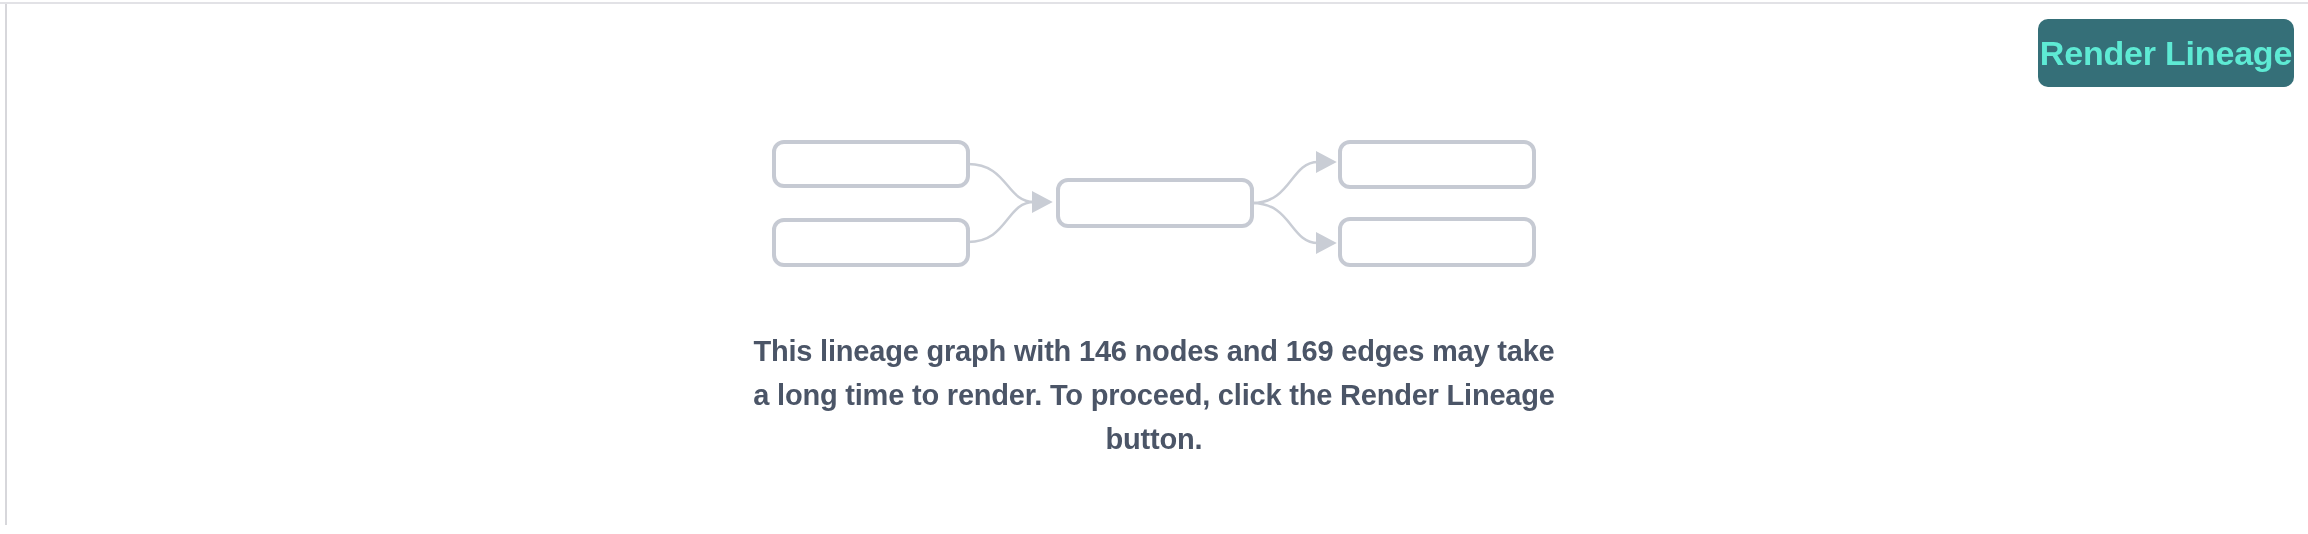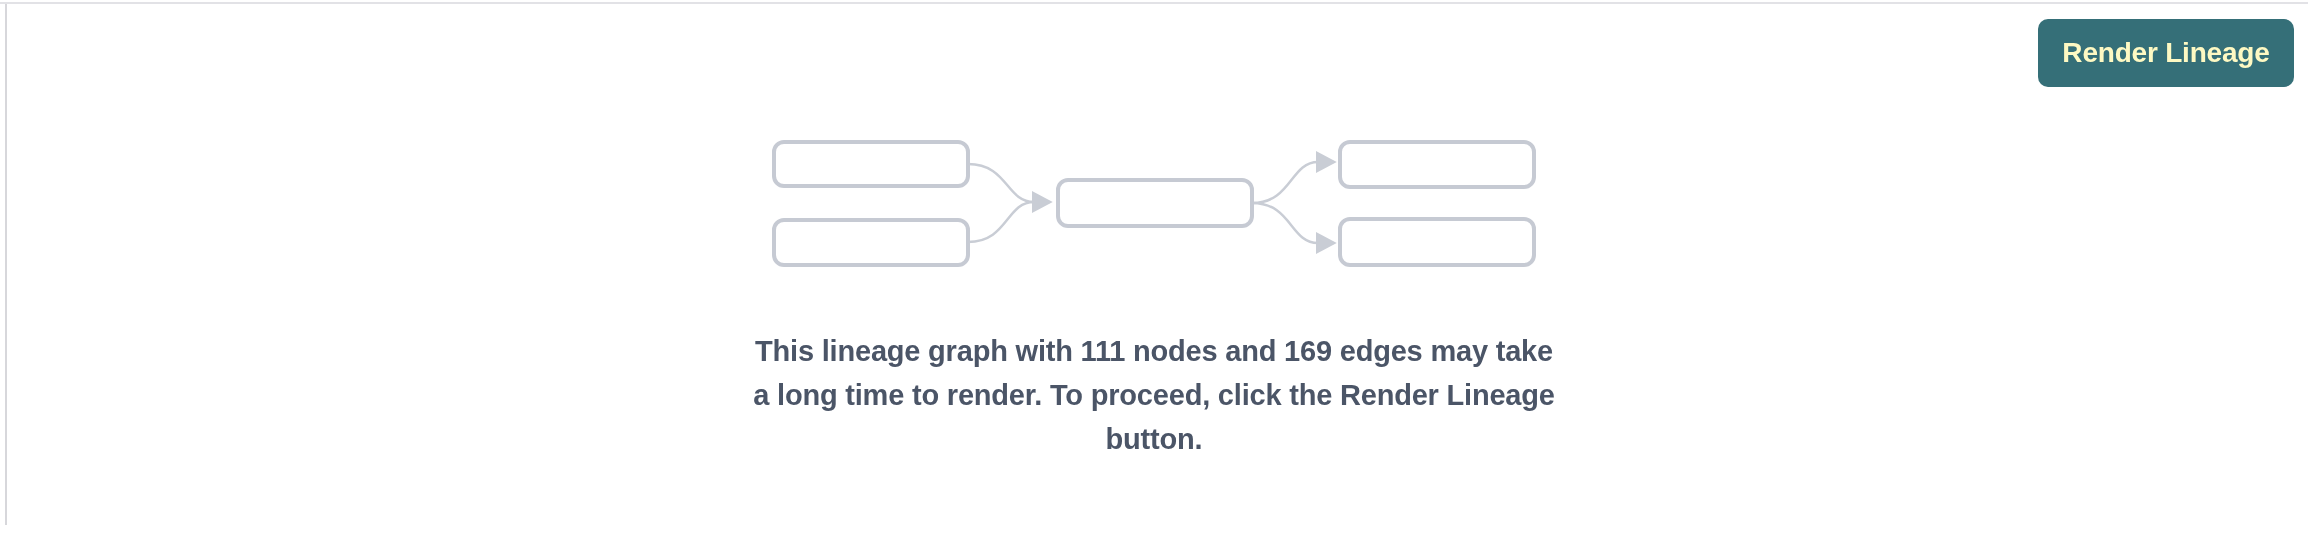--- a/index.html
+++ b/index.html
@@ -30,25 +30,25 @@
     height: 521px;
     background: #d7d7db;
   }
   .render-btn {
     position: absolute;
     left: 2038px;
     top: 19px;
     width: 256px;
     height: 68px;
     background: #356f78;
-    color: #fef9c3;
+    color: #5eead4;
     border: none;
     border-radius: 10px;
     font-family: "Liberation Sans", sans-serif;
-    font-size: 28px;
+    font-size: 34px;
     font-weight: 700;
     letter-spacing: -0.2px;
     cursor: pointer;
     display: flex;
     align-items: center;
     justify-content: center;
   }
   .graphic {
     position: absolute;
     left: 770px;
@@ -98,18 +98,18 @@
 
       <g fill="#ffffff" stroke="#c6cad3" stroke-width="4">
         <rect x="4" y="4" width="194" height="44" rx="10"></rect>
         <rect x="4" y="82" width="194" height="45" rx="10"></rect>
         <rect x="288" y="42" width="194" height="46" rx="10"></rect>
         <rect x="570" y="4" width="194" height="45" rx="10"></rect>
         <rect x="570" y="81" width="194" height="46" rx="10"></rect>
       </g>
     </svg>
 
-    <div class="message">This lineage graph with 111 nodes and 169 edges may take
+    <div class="message">This lineage graph with 146 nodes and 169 edges may take
 a long time to render. To proceed, click the Render Lineage
 button.</div>
   </div>
 
 </div>
 
 </body></html>

